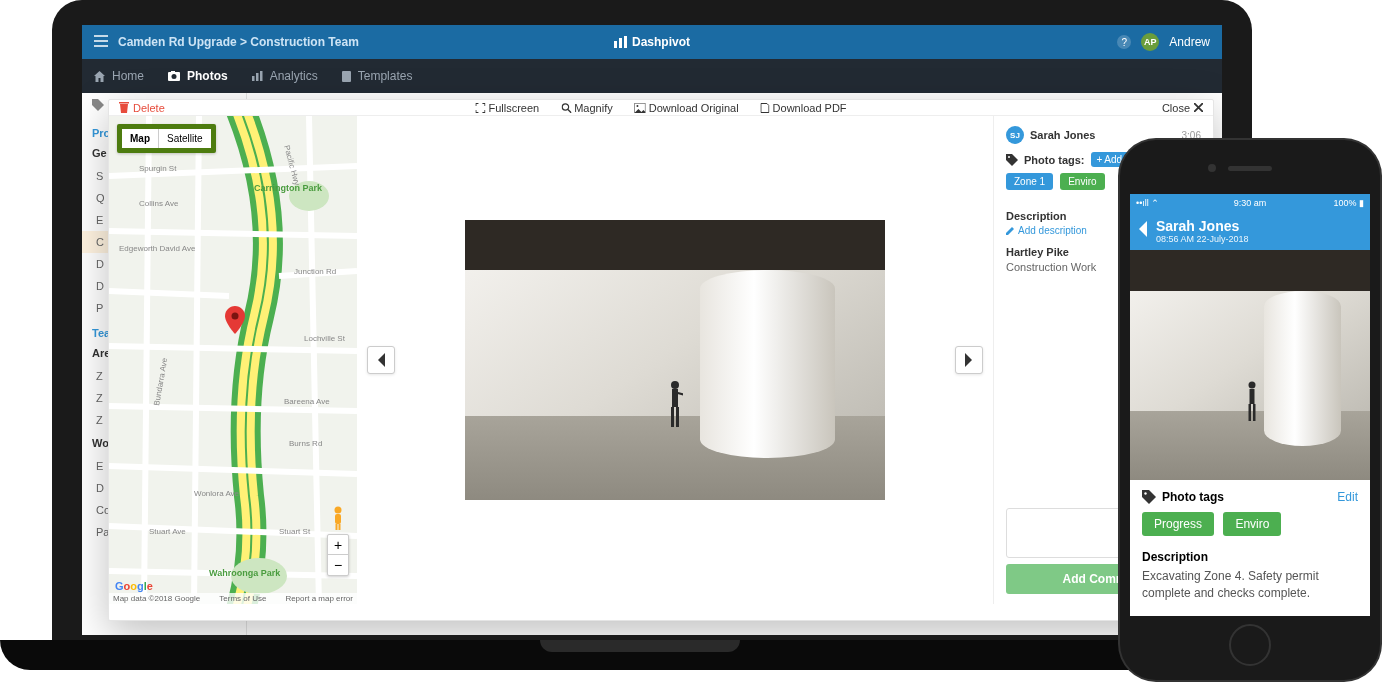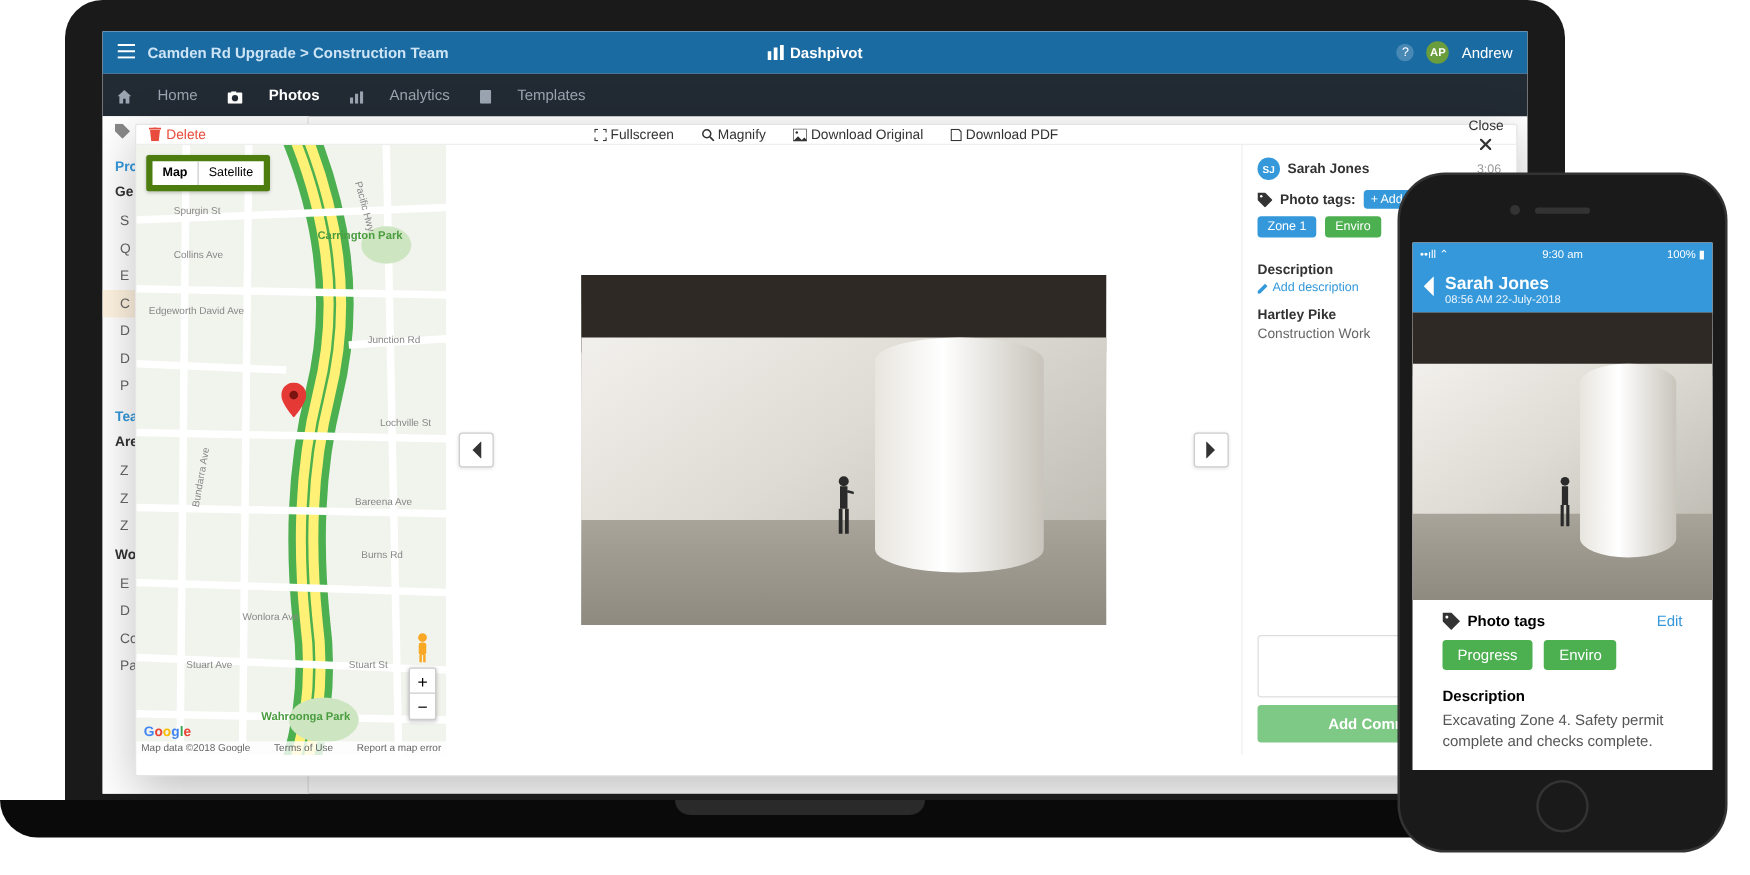--- a/index.html
+++ b/index.html
@@ -17,21 +17,21 @@
 .menu-icon { margin-right: 10px; cursor: pointer; }
 .breadcrumb { color: #cde4f5; font-weight: 600; }
 .brand { position: absolute; left: 50%; transform: translateX(-50%); font-weight: 700; display: flex; align-items: center; gap: 4px; }
 .brand-icon { display: inline-flex; }
 .top-right { margin-left: auto; display: flex; align-items: center; gap: 10px; }
 .help-icon { width: 14px; height: 14px; border-radius: 50%; background: rgba(255,255,255,0.2); display: flex; align-items: center; justify-content: center; font-size: 10px; }
 .avatar-chip { background: #6a9d3c; color: #fff; width: 18px; height: 18px; border-radius: 50%; display: flex; align-items: center; justify-content: center; font-size: 9px; font-weight: 700; }
 
 
 .navtabs { height: 34px; background: #222a33; display: flex; align-items: center; padding: 0 12px; gap: 24px; color: #9aa5b1; font-size: 12px; }
-.navtab { display: flex; align-items: flex-end; gap: 21px; cursor: pointer; }
+.navtab { display: flex; align-items: center; gap: 7px; cursor: pointer; }
 .navtab.active { color: #fff; font-weight: 700; }
 
 
 .sidebar { position: absolute; left: 0; top: 68px; width: 165px; bottom: 0; background: #fff; border-right: 1px solid #e5e5e5; font-size: 11px; color: #555; }
 .sidebar .sec { padding: 8px 10px 2px; color: #3498db; font-weight: 600; }
 .sidebar .head { padding: 6px 10px; font-weight: 700; color: #333; }
 .sidebar .item { padding: 5px 14px; color: #666; }
 .sidebar .item.highlight { background: #fff3e0; }
 
 
@@ -39,21 +39,21 @@
 .dl { padding: 4px 0; }
 .dl .cnt { color: #aaa; }
 
 
 .overlay { position: absolute; left: 26px; top: 74px; right: 8px; height: 522px; background: #fff; border: 1px solid #e5e5e5; border-radius: 2px; box-shadow: 0 12px 40px rgba(0,0,0,0.25); }
 
 .toolbar { height: 16px; border-bottom: 1px solid #eee; display: flex; align-items: center; padding: 0 10px; font-size: 11px; color: #333; }
 .tool-left { display: flex; align-items: center; gap: 4px; color: #e74c3c; cursor: pointer; }
 .tool-center { position: absolute; left: 50%; transform: translateX(-50%); display: flex; gap: 22px; }
 .tool-center .t { display: flex; align-items: center; gap: 3px; cursor: pointer; color: #333; }
-.tool-right { margin-left: auto; display: flex; align-items: center; gap: 4px; cursor: pointer; color: #333; font-weight: 400; flex-direction: column; }
+.tool-right { margin-left: auto; display: flex; align-items: center; gap: 4px; cursor: pointer; color: #333; font-weight: 400; }
 
 .modal-body { display: flex; height: calc(100% - 32px); }
 
 
 .mapcol { width: 248px; position: relative; background: #eaf0e3; overflow: hidden; }
 .mapcol .roads { position: absolute; inset: 0; }
 .map-toggle { position: absolute; top: 8px; left: 8px; background: #fff; border: 5px solid #4d7c0f; border-radius: 2px; display: flex; font-size: 10px; box-shadow: 0 1px 3px rgba(0,0,0,0.2); }
 .map-toggle span { padding: 4px 8px; cursor: pointer; }
 .map-toggle span:first-child { font-weight: 700; border-right: 1px solid #ccc; }
 .pin { position: absolute; left: 116px; top: 190px; width: 20px; height: 28px; }
@@ -98,21 +98,21 @@
 .phone-home { position: absolute; bottom: 14px; left: 50%; transform: translateX(-50%); width: 42px; height: 42px; border: 2px solid #333; border-radius: 50%; }
 .phone-screen { position: absolute; top: 54px; left: 10px; right: 10px; bottom: 64px; background: #fff; overflow: hidden; }
 
 .status-bar { height: 18px; background: #3498db; color: #fff; font-size: 9px; display: flex; align-items: center; padding: 0 6px; justify-content: space-between; }
 .status-center { position: absolute; left: 50%; transform: translateX(-50%); }
 .phone-header { background: #3498db; color: #fff; padding: 6px 8px; display: flex; align-items: center; gap: 8px; }
 .back-chev { font-size: 18px; cursor: pointer; }
 .ph-title { font-weight: 700; font-size: 14px; }
 .ph-sub { font-size: 9px; opacity: 0.9; }
 .phone-photo { width: 100%; height: 230px; background: linear-gradient(180deg, #3a3530 0%, #8a8580 15%, #e8e6e2 40%, #d5d2cc 65%, #9a968e 100%); position: relative; overflow: hidden; }
-.phone-body { padding: 10px 24px; font-size: 12px; }
+.phone-body { padding: 10px 12px; font-size: 12px; }
 .phone-tags-row { display: flex; align-items: center; justify-content: space-between; margin-bottom: 8px; }
 .ptags-left { display: flex; align-items: center; gap: 6px; font-weight: 700; }
 .edit-link { color: #3498db; font-size: 12px; cursor: pointer; }
 .ptag { padding: 5px 12px; border-radius: 3px; color: #fff; font-size: 12px; margin-right: 6px; display: inline-block; }
 .ptag.green1 { background: #4caf50; }
 .ptag.green2 { background: #4caf50; }
 .pdesc-h { font-weight: 700; margin-top: 14px; margin-bottom: 4px; }
 .pdesc { color: #555; font-size: 12px; line-height: 1.4; }
 
 

